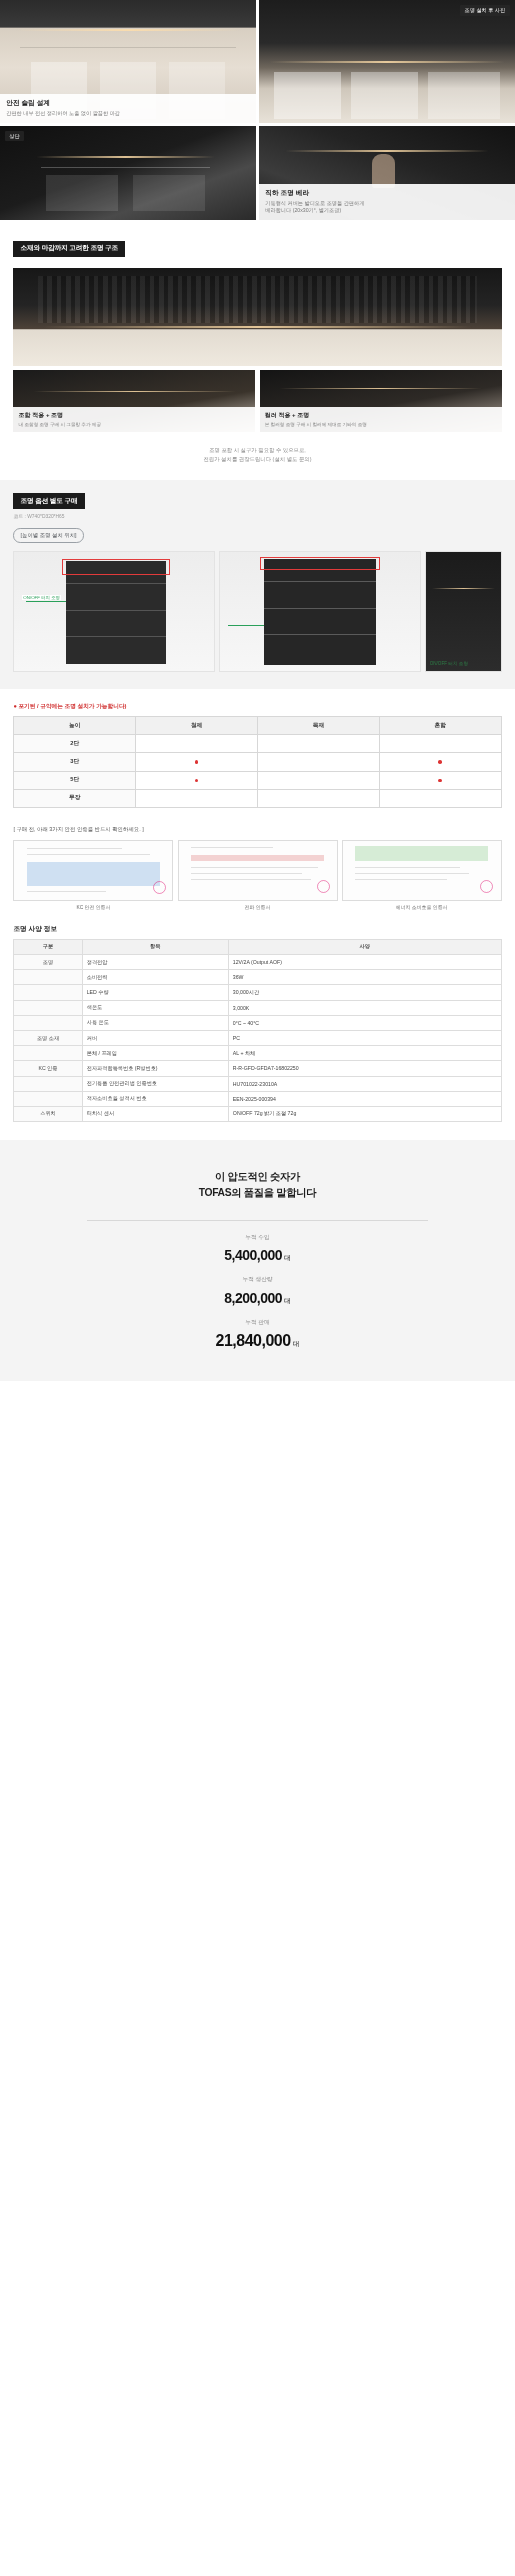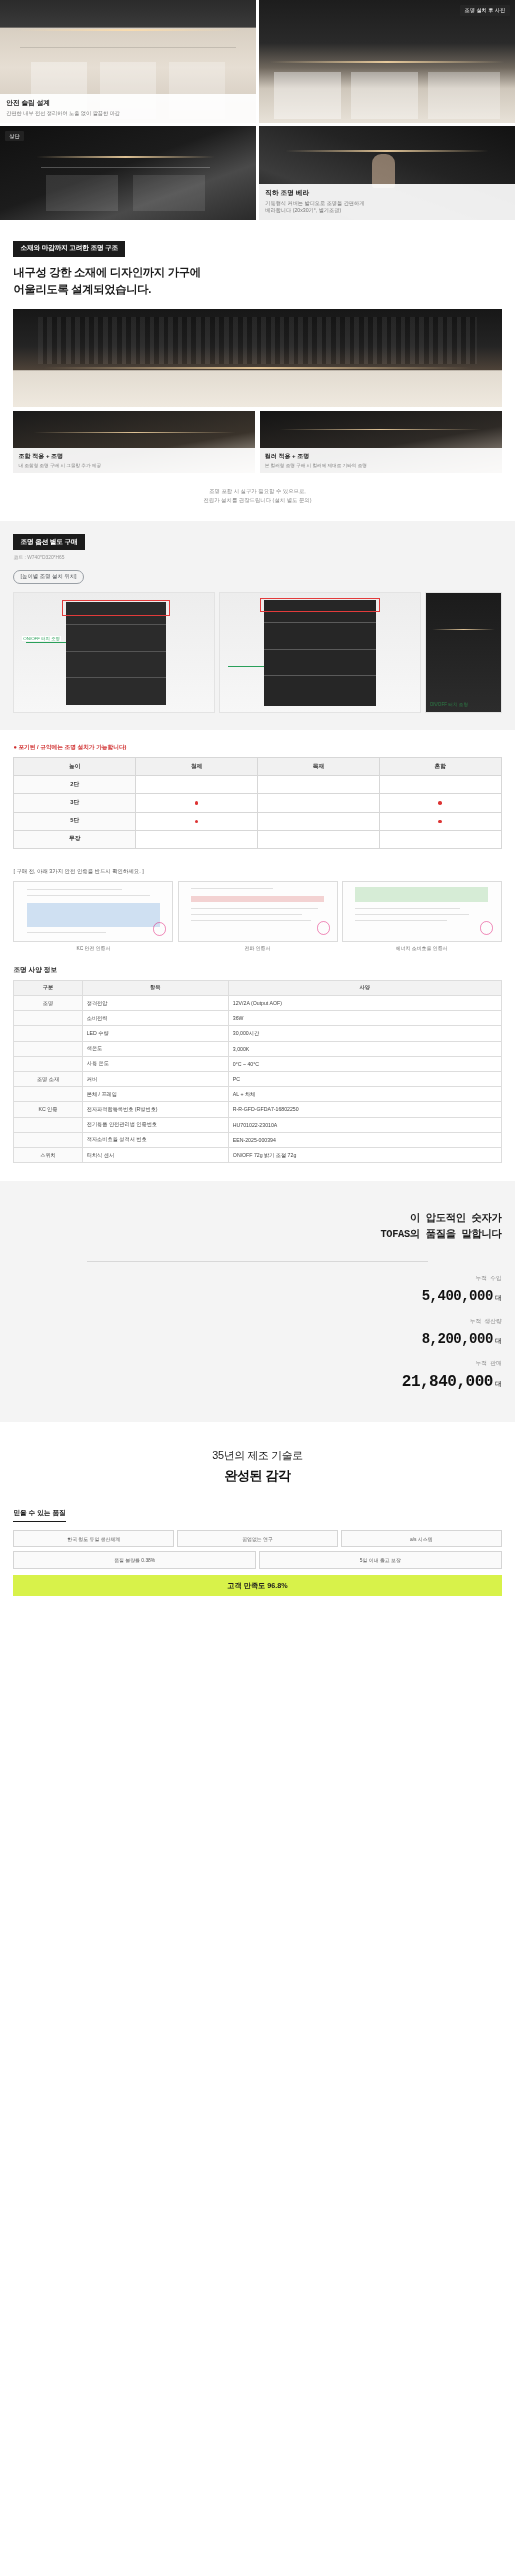--- a/index.html
+++ b/index.html
@@ -104,21 +104,21 @@
   
   .sec6 { padding:11.3px 13.4px 17.5px; }
   .sec6 h3 { font-size:6.7px; font-weight:bold; margin-bottom:5.2px; color:#1c1c1c; }
   table.spec { width:100%; border-collapse:collapse; font-size:5.2px; }
   table.spec th, table.spec td { border:0.5px solid #ddd; padding:3.6px 4.1px; color:#444; }
   table.spec thead th { background:#f2f2f2; text-align:center; font-weight:bold; }
   table.spec td.c1 { background:#fafafa; text-align:center; width:14%; }
   table.spec td.c2 { width:30%; }
 
   
-  .sec7 { background:#f4f4f4; padding:29px 13.4px 31px; text-align:right;font-family:Liberation Mono, monospace; }
+  .sec7 { background:#f4f4f4; padding:29px 13.4px 31px; text-align:center; }
   .sec7 h2 { font-size:10.3px; line-height:1.6; font-weight:bold; color:#1e1e1e; letter-spacing:-0.3px; }
   .sec7 .divider { width:70%; height:0.5px; background:#d8d8d8; margin:18.5px auto 0; }
   .numblock { margin-top:13.4px; }
   .numblock .lab { font-size:5.7px; color:#8a8a8a; margin-bottom:5.2px; }
   .numblock .val { font-size:14px; font-weight:bold; color:#111; letter-spacing:-0.5px; }
   .numblock .val .unit { font-size:6.7px; font-weight:normal; margin-left:2.1px; letter-spacing:0; }
   .numblock .val.big { font-size:16px; }
 
   
   .sec8 { padding:27px 13.4px 20.6px; text-align:center; }
@@ -191,22 +191,20 @@
           <div class="cap-t">직하 조명 베라</div>
           <div class="cap-d" style="white-space:pre-line">기둥형식 커버는 발디오로 조명을 간편하게
 베라합니다 (20x30기°, 별기조광)</div>
         </div>
       </div>
     </div>
   </div>
 
   <div class="sec2">
     <div class="sec-title-bar">소재와 마감까지 고려한 조명 구조</div>
-    <h2 style="white-space:pre-line">내구성 강한 소재에 디자인까지 가구에
-어울리도록 설계되었습니다.</h2>
 
     <div class="big-photo">
       <div class="ph" style="background:linear-gradient(180deg,#171717 0%,#242424 38%,#4d4238 62%,#e2dbd0 63%,#efe9df 100%);">
         <div class="mini-shelf">
           <div class="glow" style="left:6%;top:58px;width:88%;"></div>
           <div style="position:absolute;left:5%;top:8.2px;width:90%;height:47px;background:repeating-linear-gradient(90deg,rgba(255,255,255,.05) 0 4.6px,rgba(0,0,0,.18) 4.6px 9.3px);"></div>
         </div>
       </div>
     </div>
 
@@ -438,33 +436,15 @@
     </div>
 
     <div class="numblock">
       <div class="lab">누적 판매</div>
       <div class="val big">
         <span>21,840,000</span><span class="unit">대</span>
       </div>
     </div>
   </div>
 
-  <div class="sec8">
-    <div class="l1">35년의 제조 기술로</div>
-    <div class="l2">완성된 감각</div>
-
-    <div class="trust">
-      <div class="th">믿을 수 있는 품질</div>
-      <div class="chips">
-        <div class="chip">한국 청도 듀얼 생산체계</div>
-        <div class="chip">꿈업없는 연구</div>
-        <div class="chip">a/s 시스템</div>
-      </div>
-      <div class="chips" style="margin-top:4.1px">
-        <div class="chip">품질 불량률 0.38%</div>
-        <div class="chip">5일 이내 출고 보장</div>
-      </div>
-      <div class="satis">고객 만족도 96.8%</div>
-    </div>
-  </div>
 
 </div>
 
 
 </body></html>

